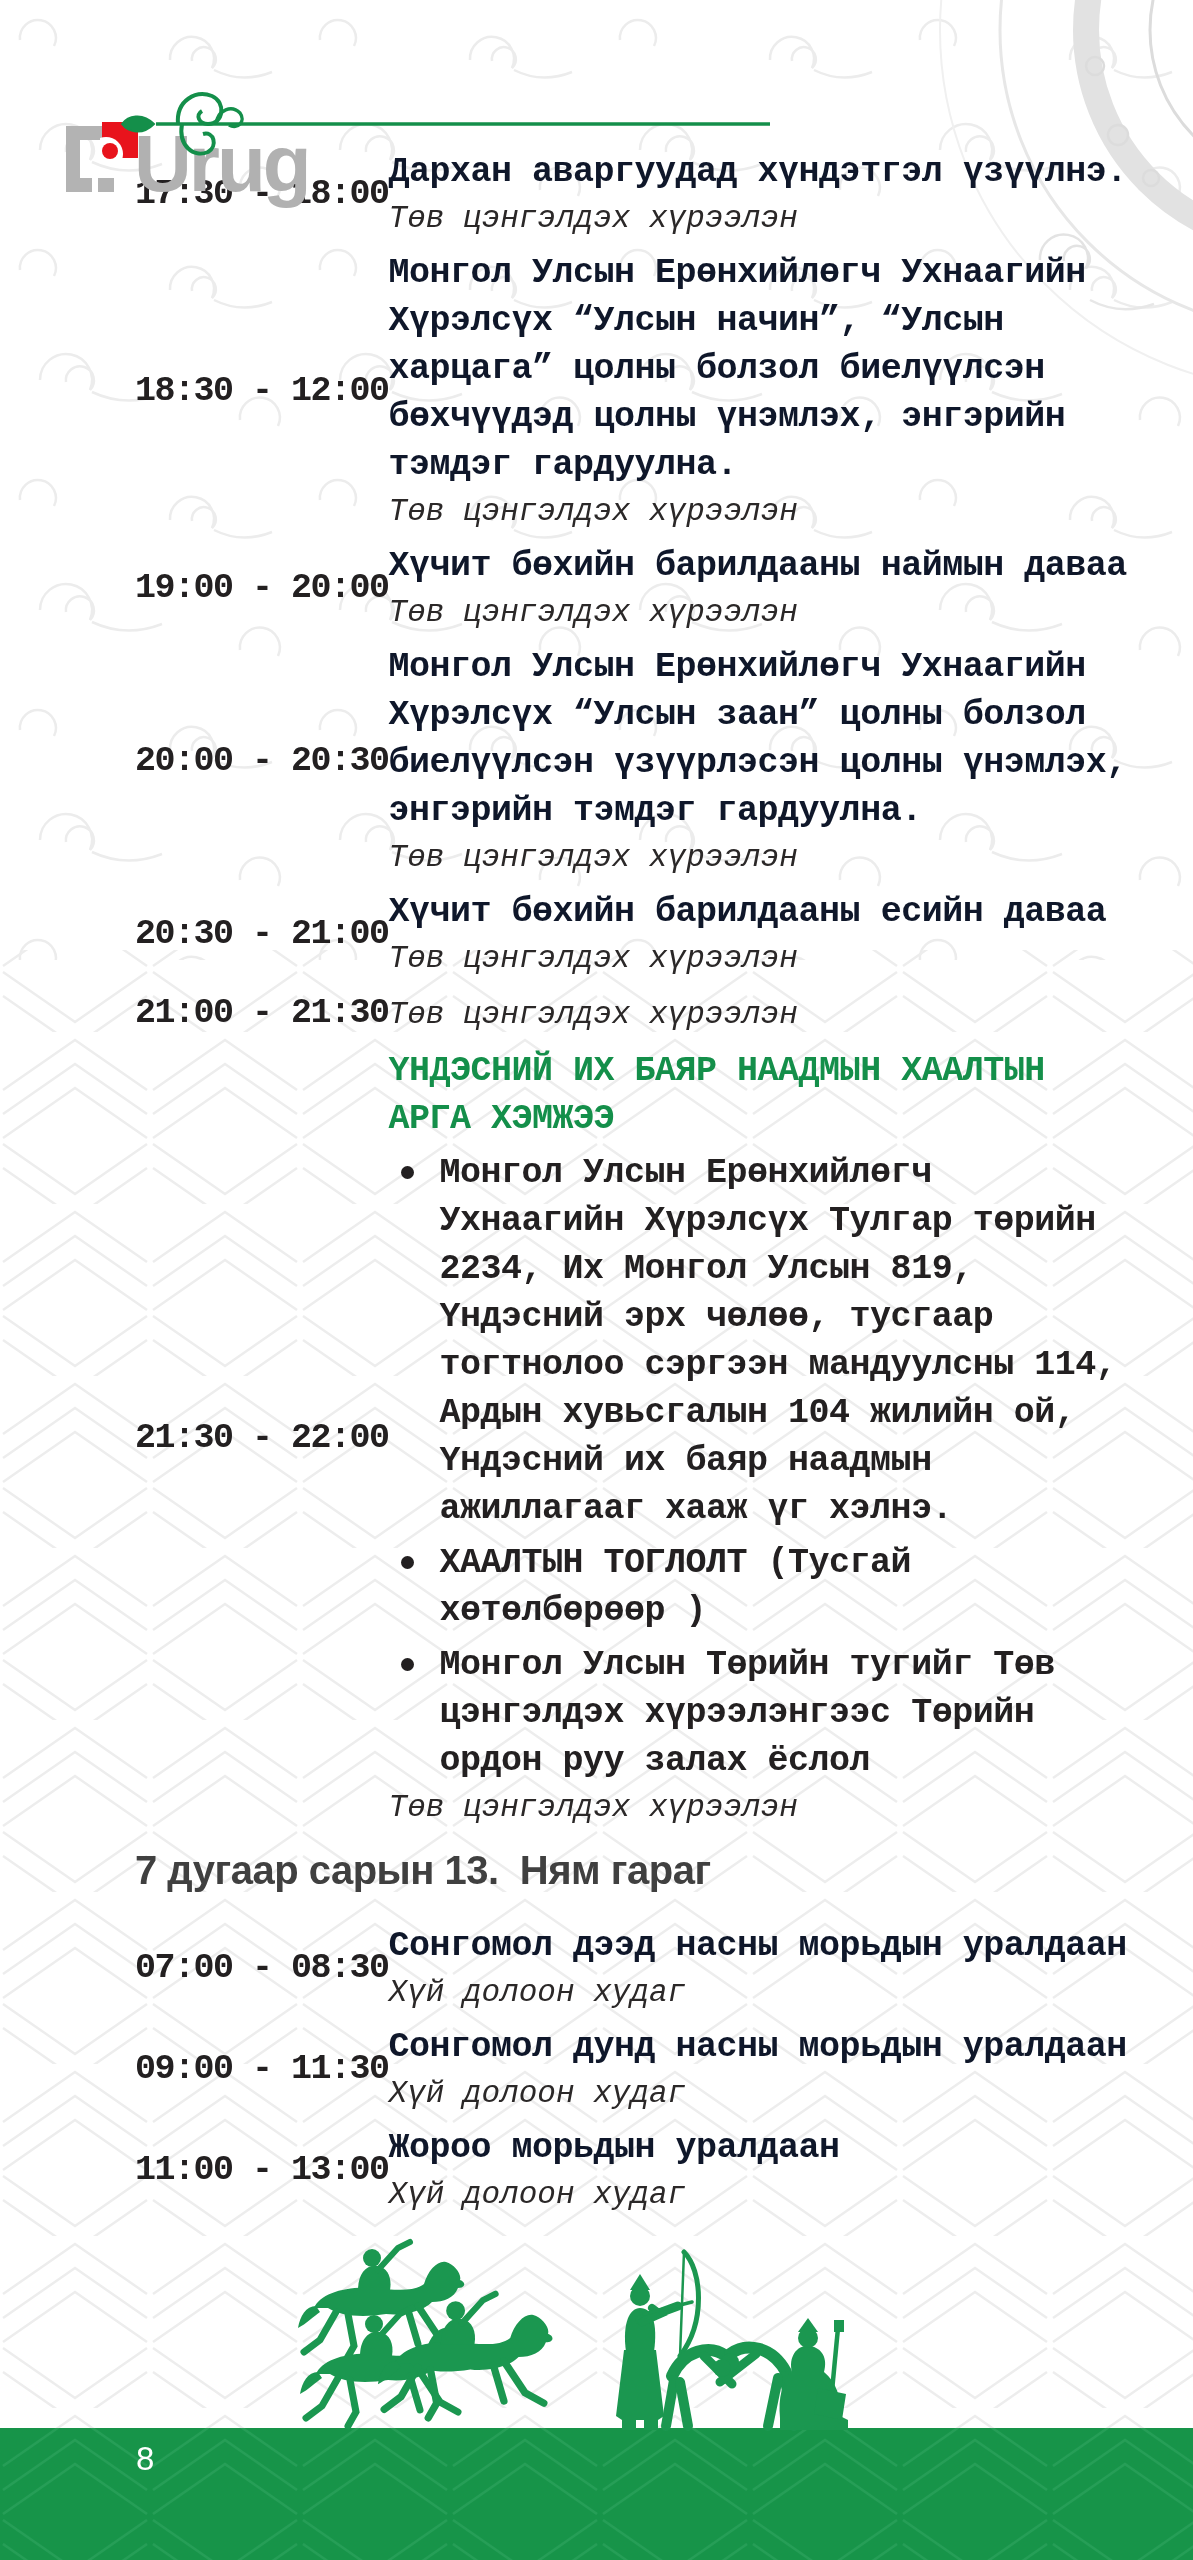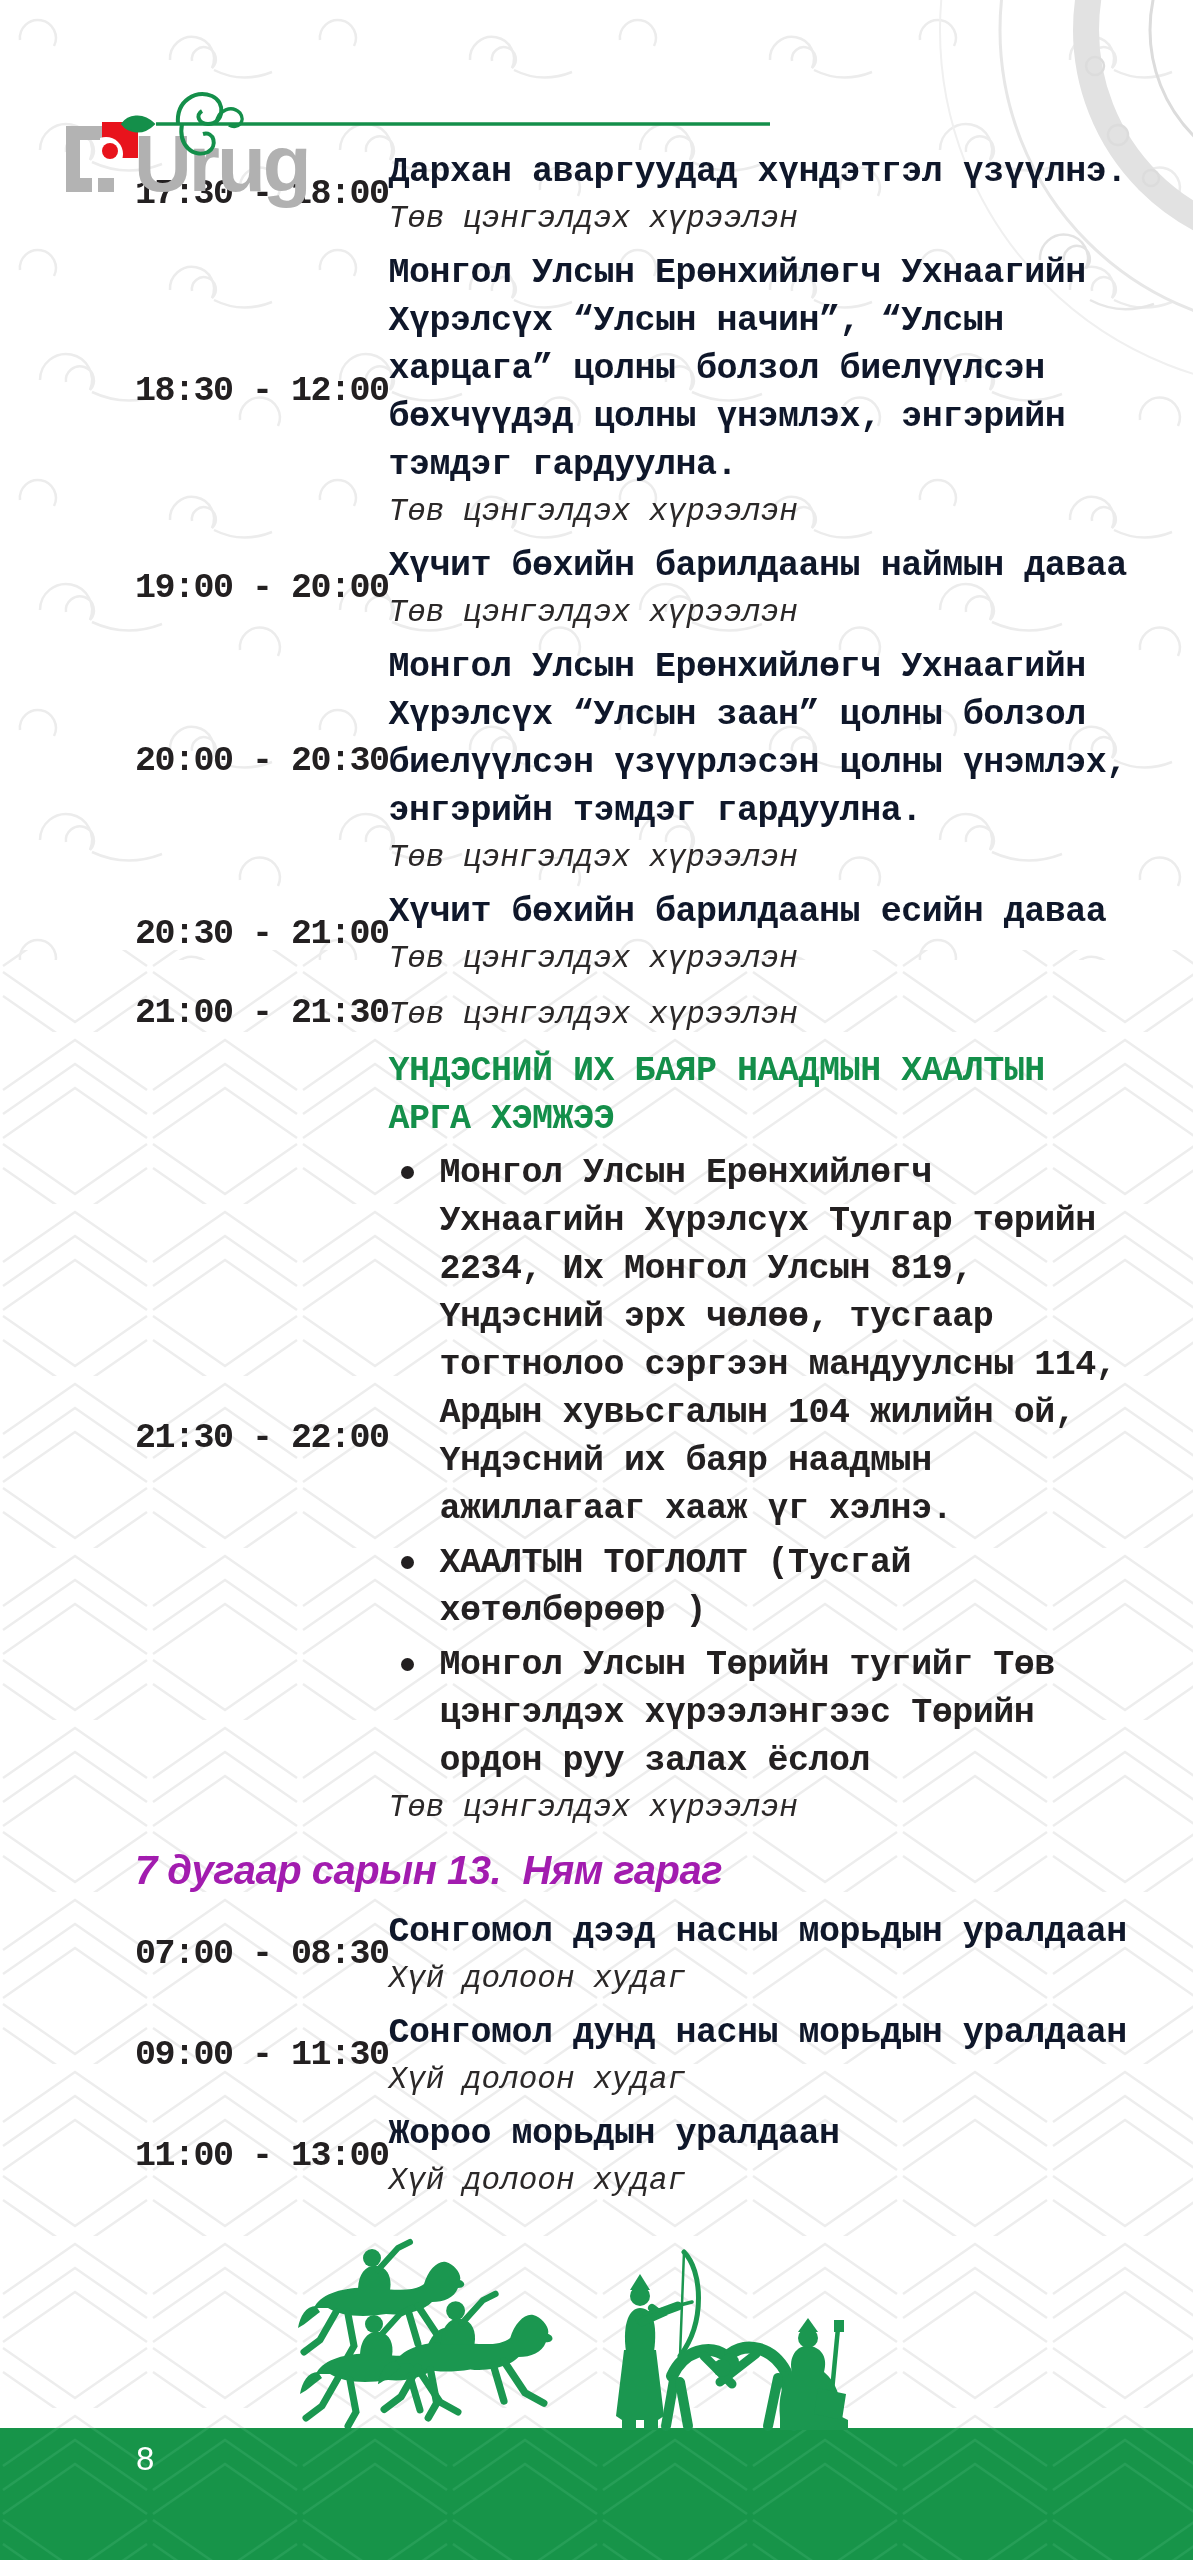--- a/index.html
+++ b/index.html
@@ -16,22 +16,22 @@
   }
   .desc{width:742px;}
   .text{font-size:35px;font-weight:700;letter-spacing:-0.5px;line-height:48px;color:#0f172a;}
   .venue{font-size:31px;font-style:italic;font-weight:400;line-height:40px;margin-top:3px;color:#2b2828;}
   .highlight{color:#148f4a;}
   .bullets{margin-top:4px;}
   .bullet{display:flex;margin-top:6px;}
   .dot{flex:0 0 13px;width:13px;height:13px;border-radius:50%;background:#232021;margin:17px 26px 0 12px;}
   .btext{font-size:35px;font-weight:700;letter-spacing:-0.5px;line-height:48px;width:688px;color:#232021;}
   .date-heading{
-    margin:18px 0 14px 135px;font-size:40px;font-weight:700;color:#a21caf;
-    letter-spacing:-0.5px;white-space:pre-wrap;line-height:48px;font-style:italic;
+    margin:18px 0 28px 135px;font-size:40px;font-weight:700;color:#404040;
+    letter-spacing:-0.5px;white-space:pre-wrap;line-height:48px;
   }
   .logo{position:absolute;left:62px;top:118px;z-index:3;width:340px;height:110px;}
   .logo-bracket{position:absolute;left:0;top:8px;}
   .logo-mark{position:absolute;left:38px;top:2px;}
   .logo-text{
     position:absolute;left:72px;top:0px;font-size:80px;font-weight:700;
     color:#b1b1b1;letter-spacing:-3px;line-height:92px;
   }
   .ornament{position:absolute;left:118px;top:84px;z-index:4;}
   .page-number{

